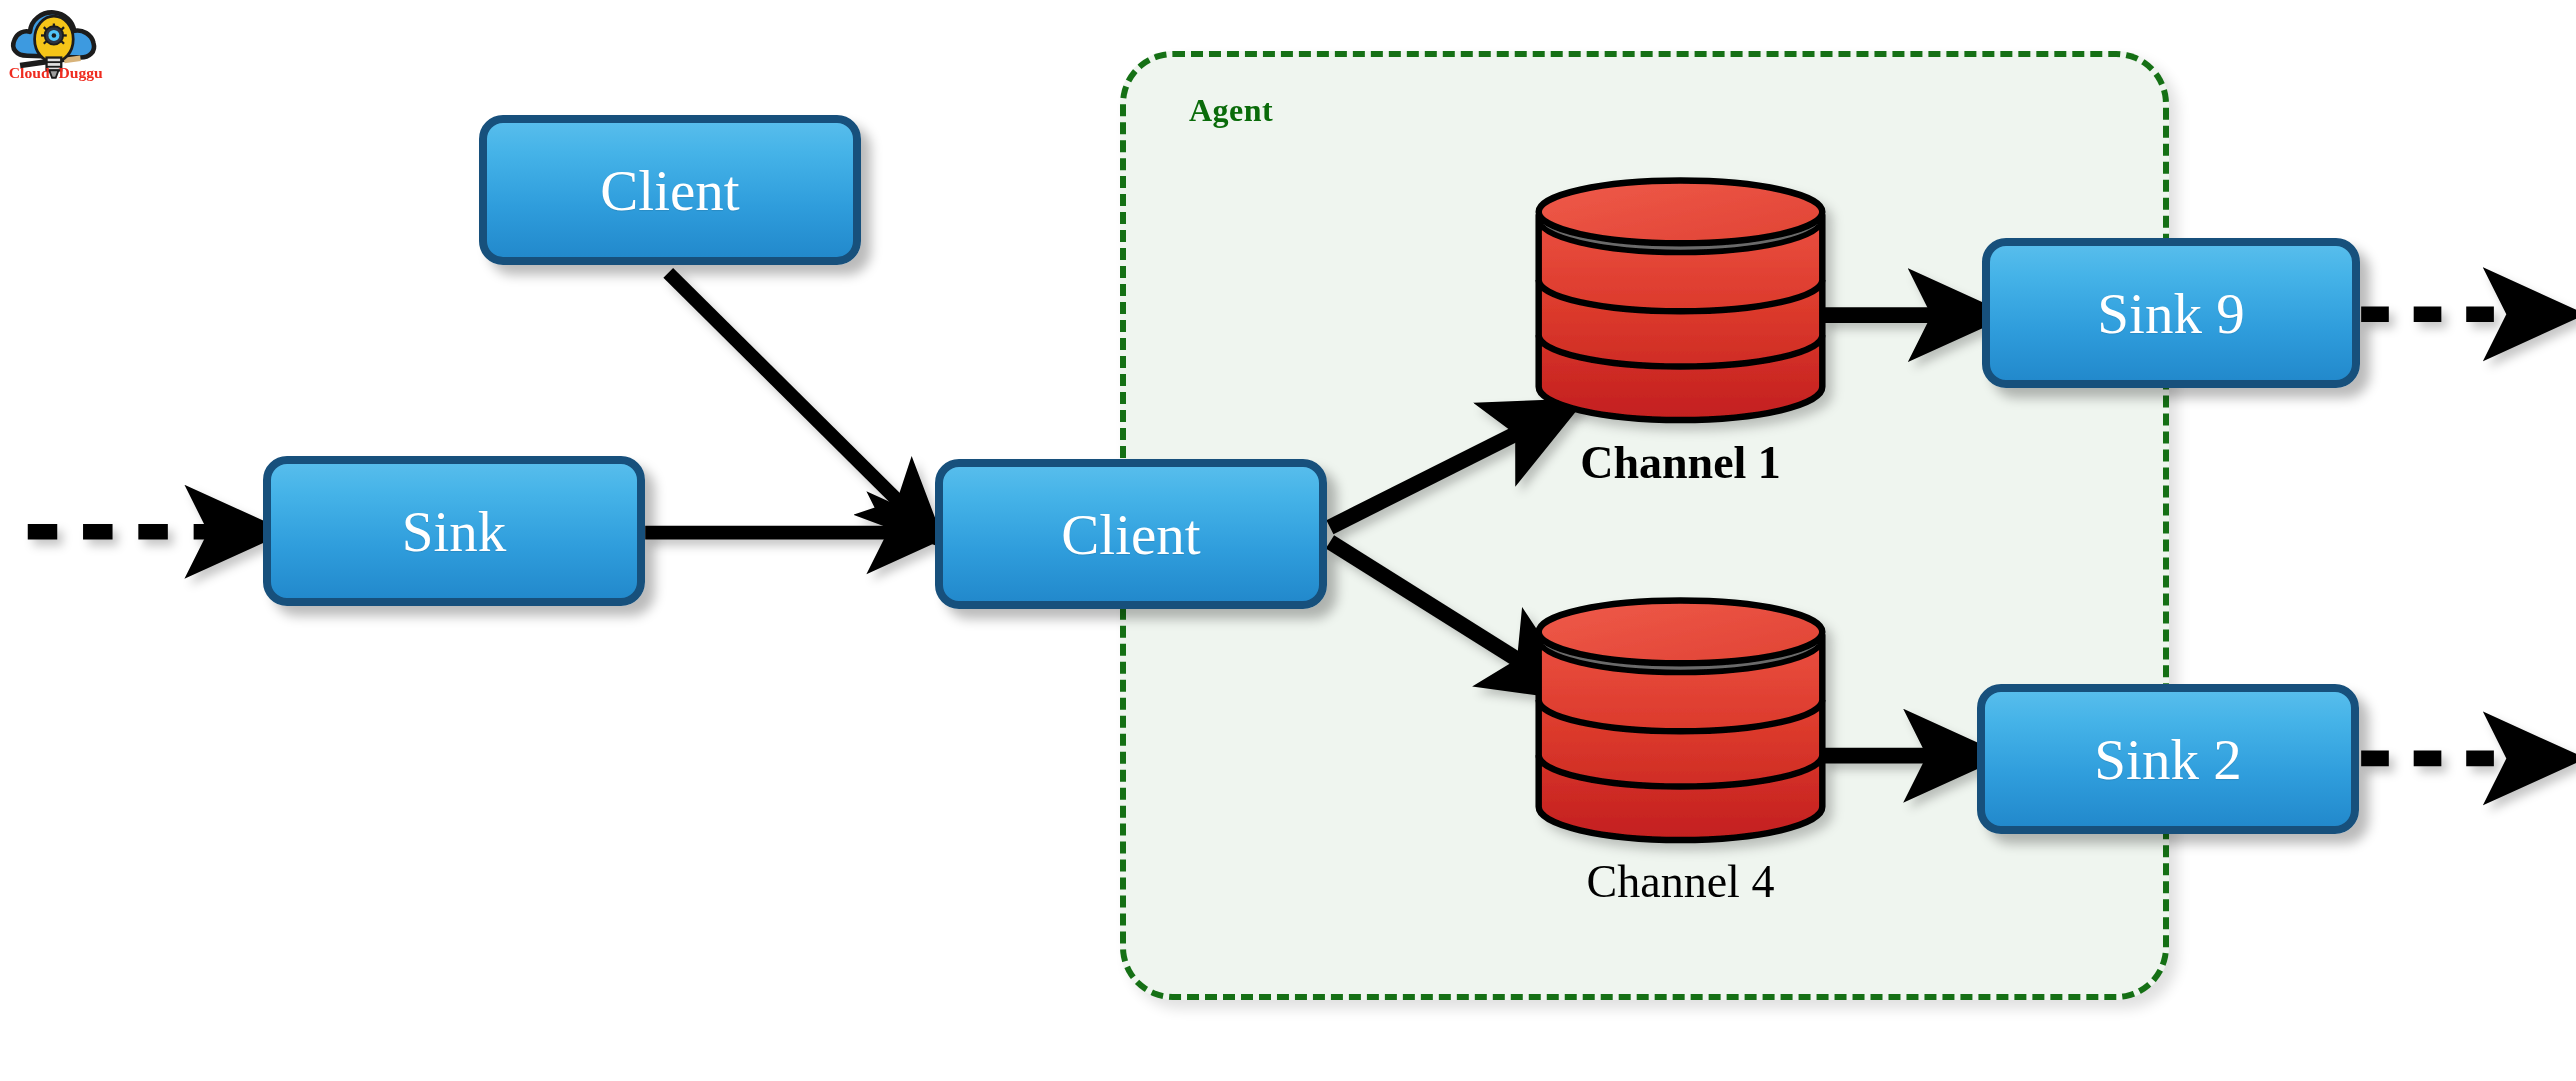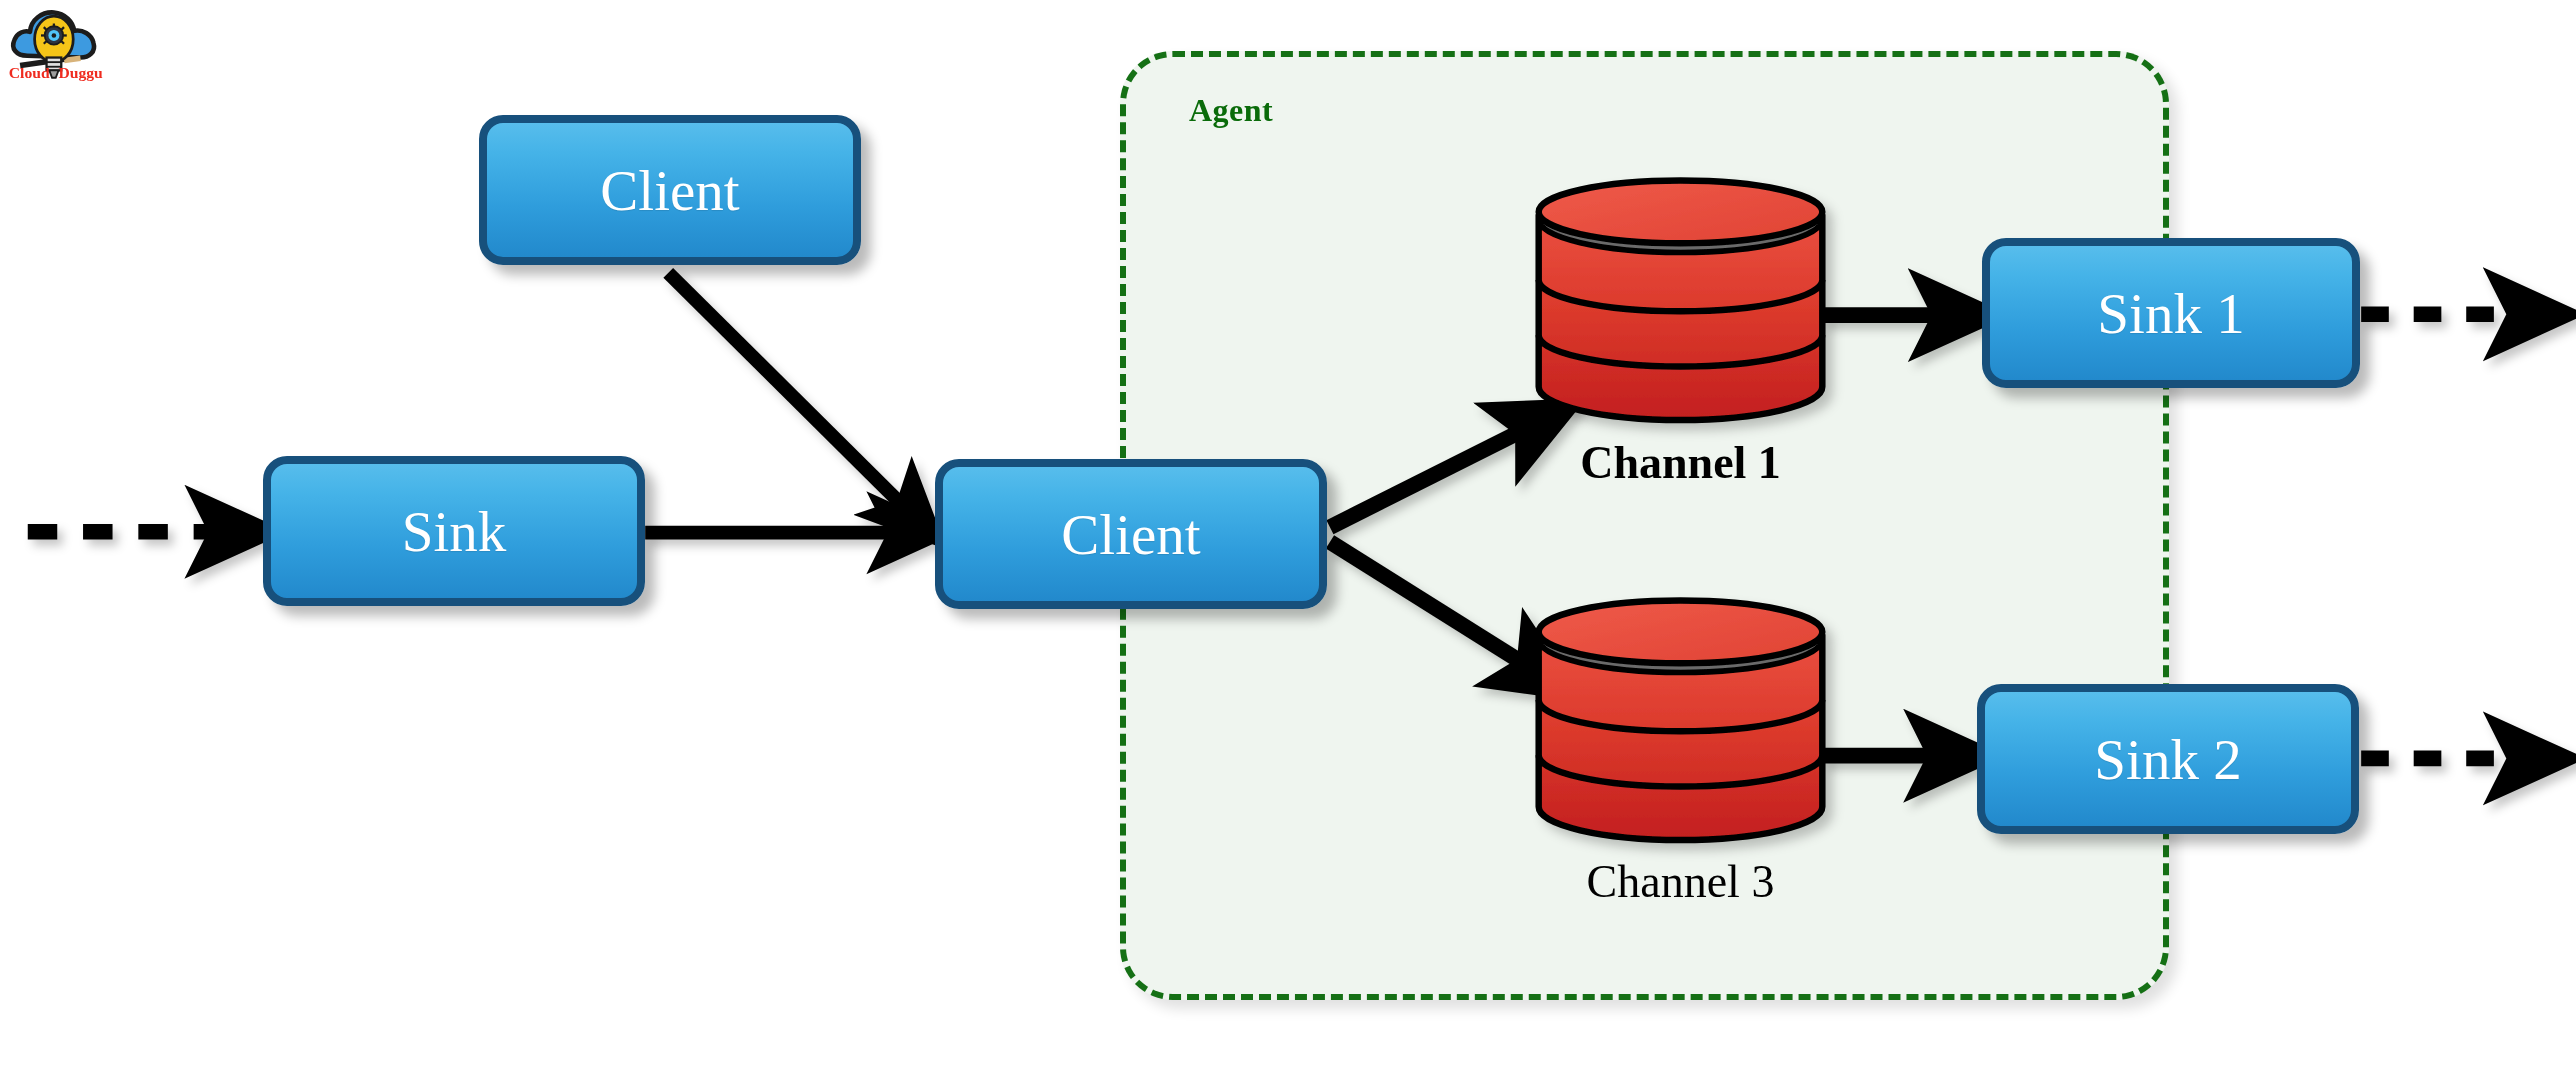--- a/index.html
+++ b/index.html
@@ -190,36 +190,36 @@
       </defs>
       <g filter="url(#cylShadow2)">
         <path d="M4,36 L4,220 A154,36 0 0 0 312,220 L312,36 Z" fill="url(#cylBody2)" stroke="#000000" stroke-width="7"></path>
         <ellipse cx="158" cy="38" rx="154" ry="36" fill="#6b6b6b" stroke="#000000" stroke-width="6"></ellipse>
         <ellipse cx="158" cy="30" rx="154" ry="34" fill="url(#cylTop2)" stroke="#000000" stroke-width="7"></ellipse>
         <path d="M4,104 A154,34 0 0 0 312,104" fill="none" stroke="#000000" stroke-width="7"></path>
         <path d="M4,164 A154,34 0 0 0 312,164" fill="none" stroke="#000000" stroke-width="7"></path>
       </g>
     </svg>
   </div>
-  <div class="cyl-label" id="label-channel2">Channel 3</div>
+  <div class="cyl-label" id="label-channel2">Channel 4</div>
 
   <div class="node" id="node-client">
     <span>Client</span>
   </div>
 
   <div class="node" id="node-sink">
     <span>Sink</span>
   </div>
 
   <div class="node" id="node-source">
     <span>Client</span>
   </div>
 
   <div class="node" id="node-sink1">
-    <span>Sink 1</span>
+    <span>Sink 9</span>
   </div>
 
   <div class="node" id="node-sink2">
     <span>Sink 2</span>
   </div>
 
   <div class="logo">
     <svg width="103" height="85" viewBox="0 0 112 92" xmlns="http://www.w3.org/2000/svg">
 
       <g>

